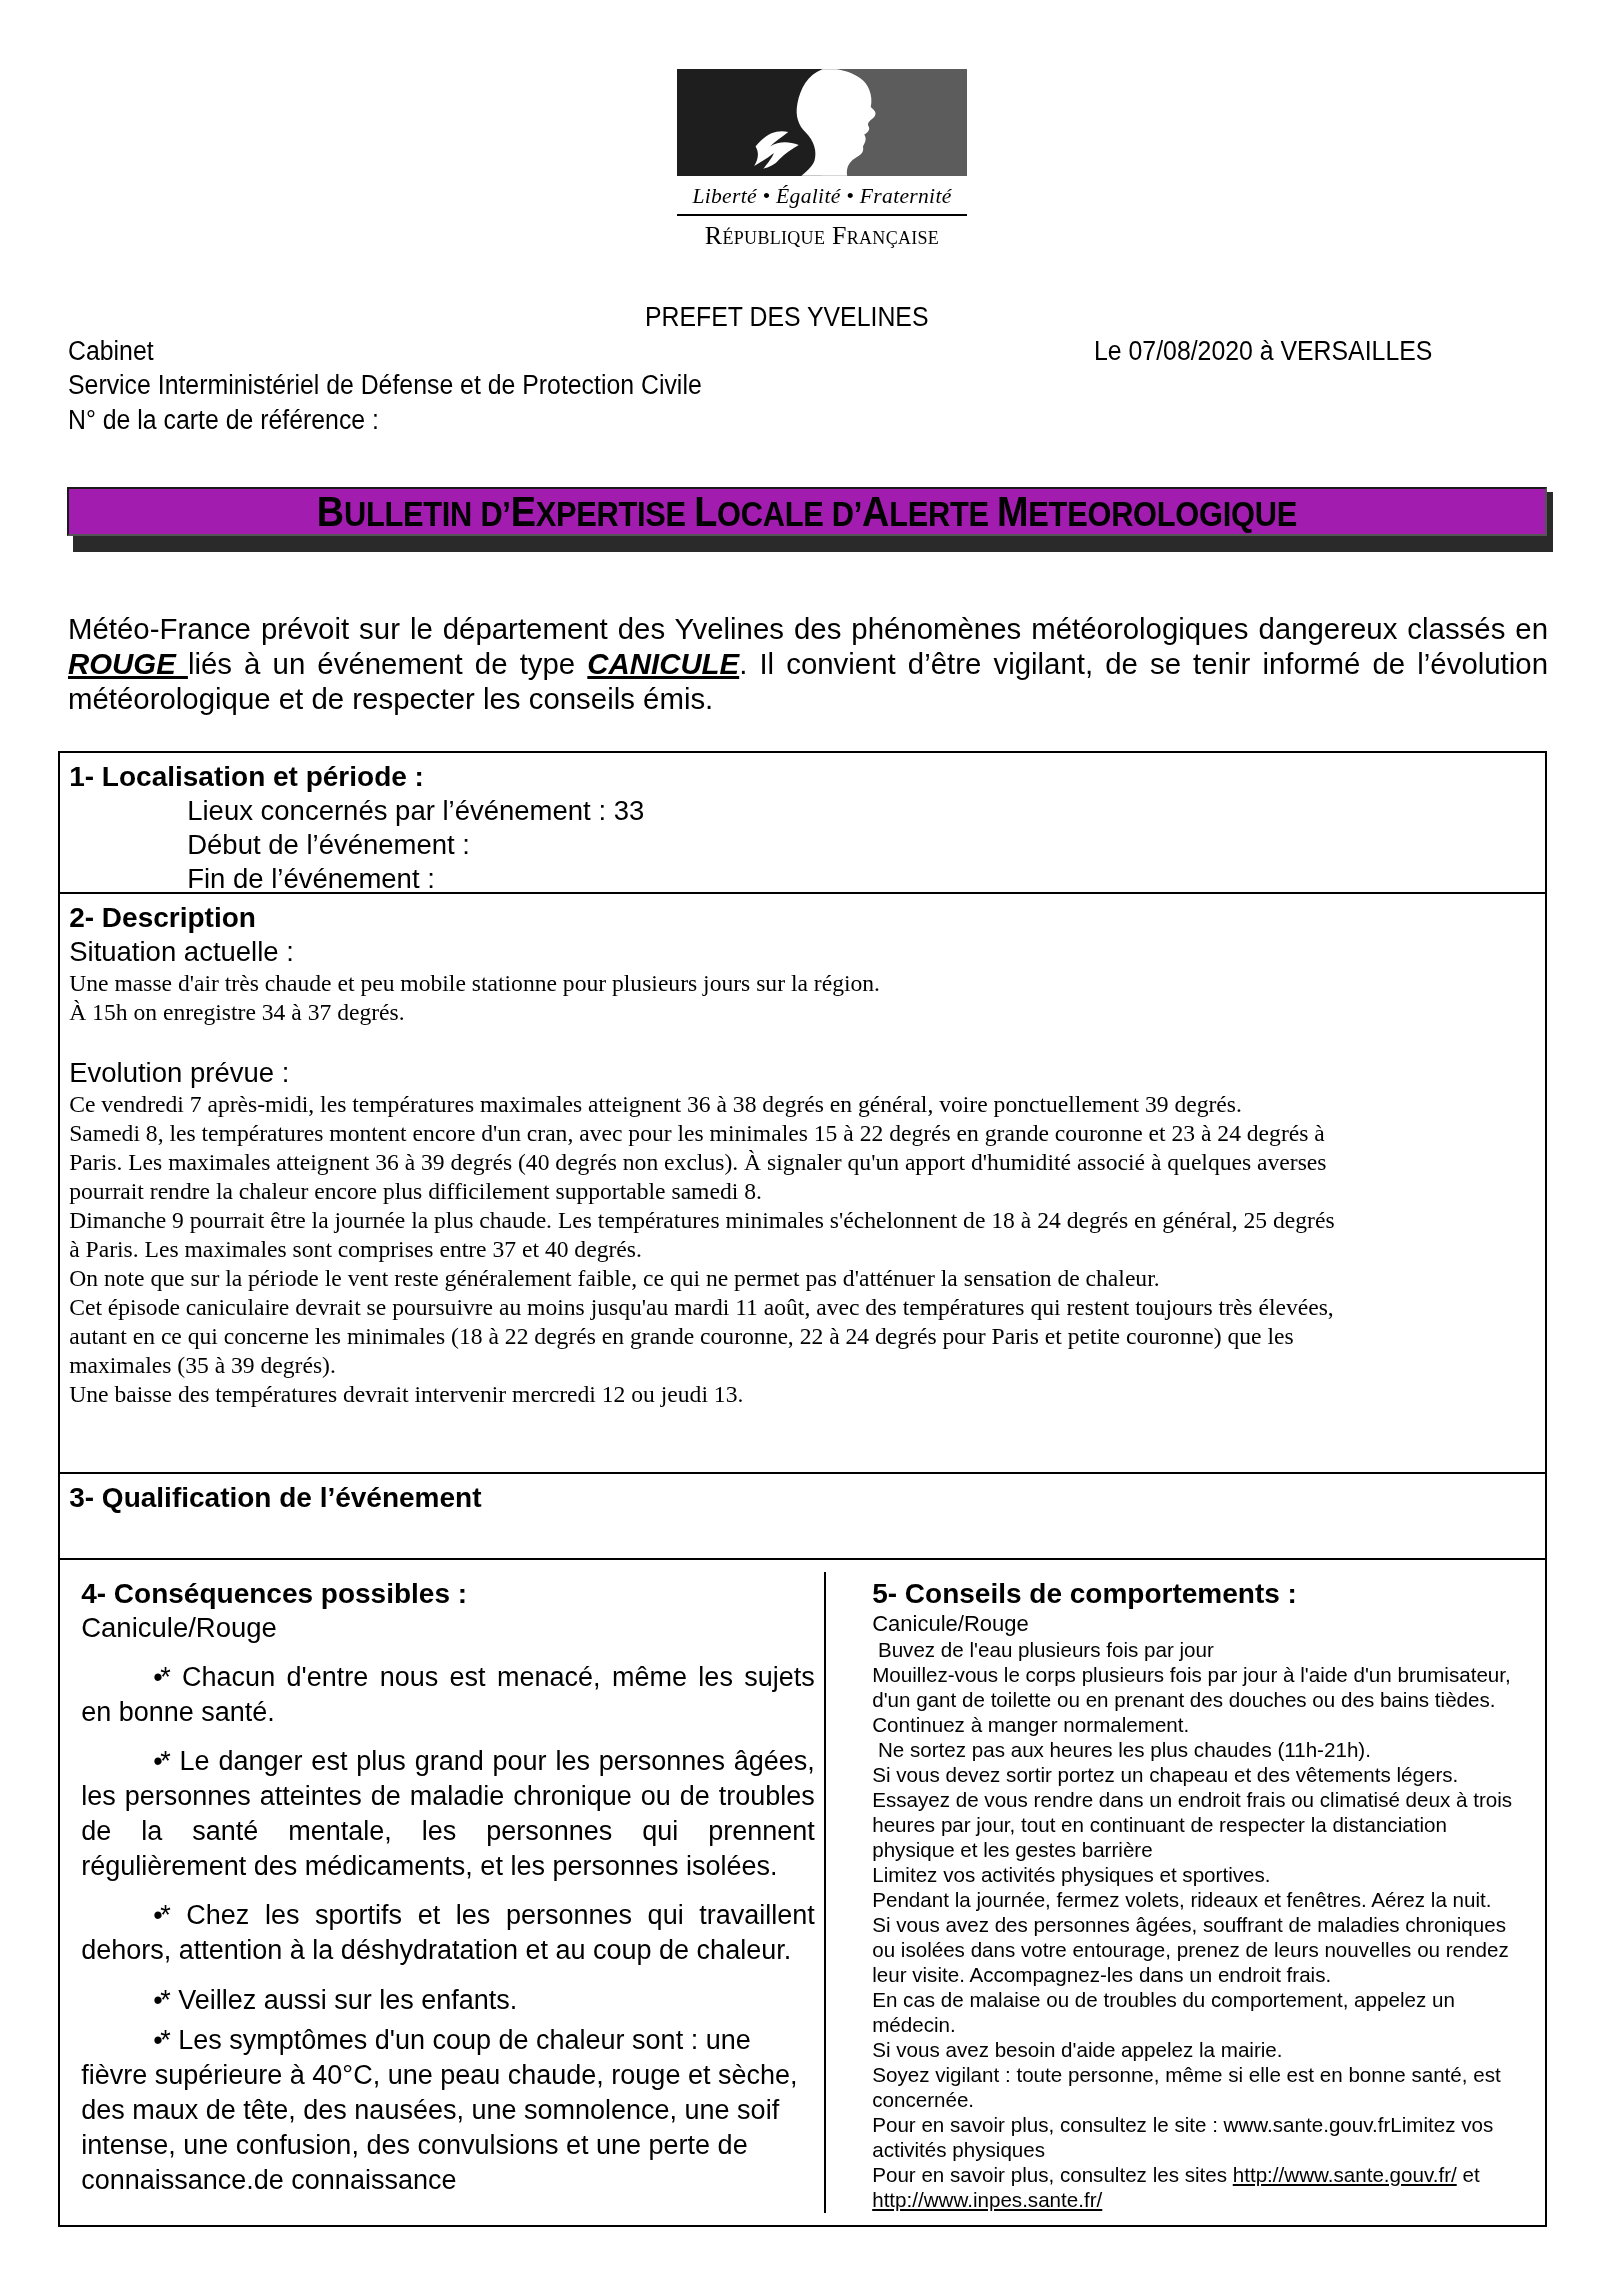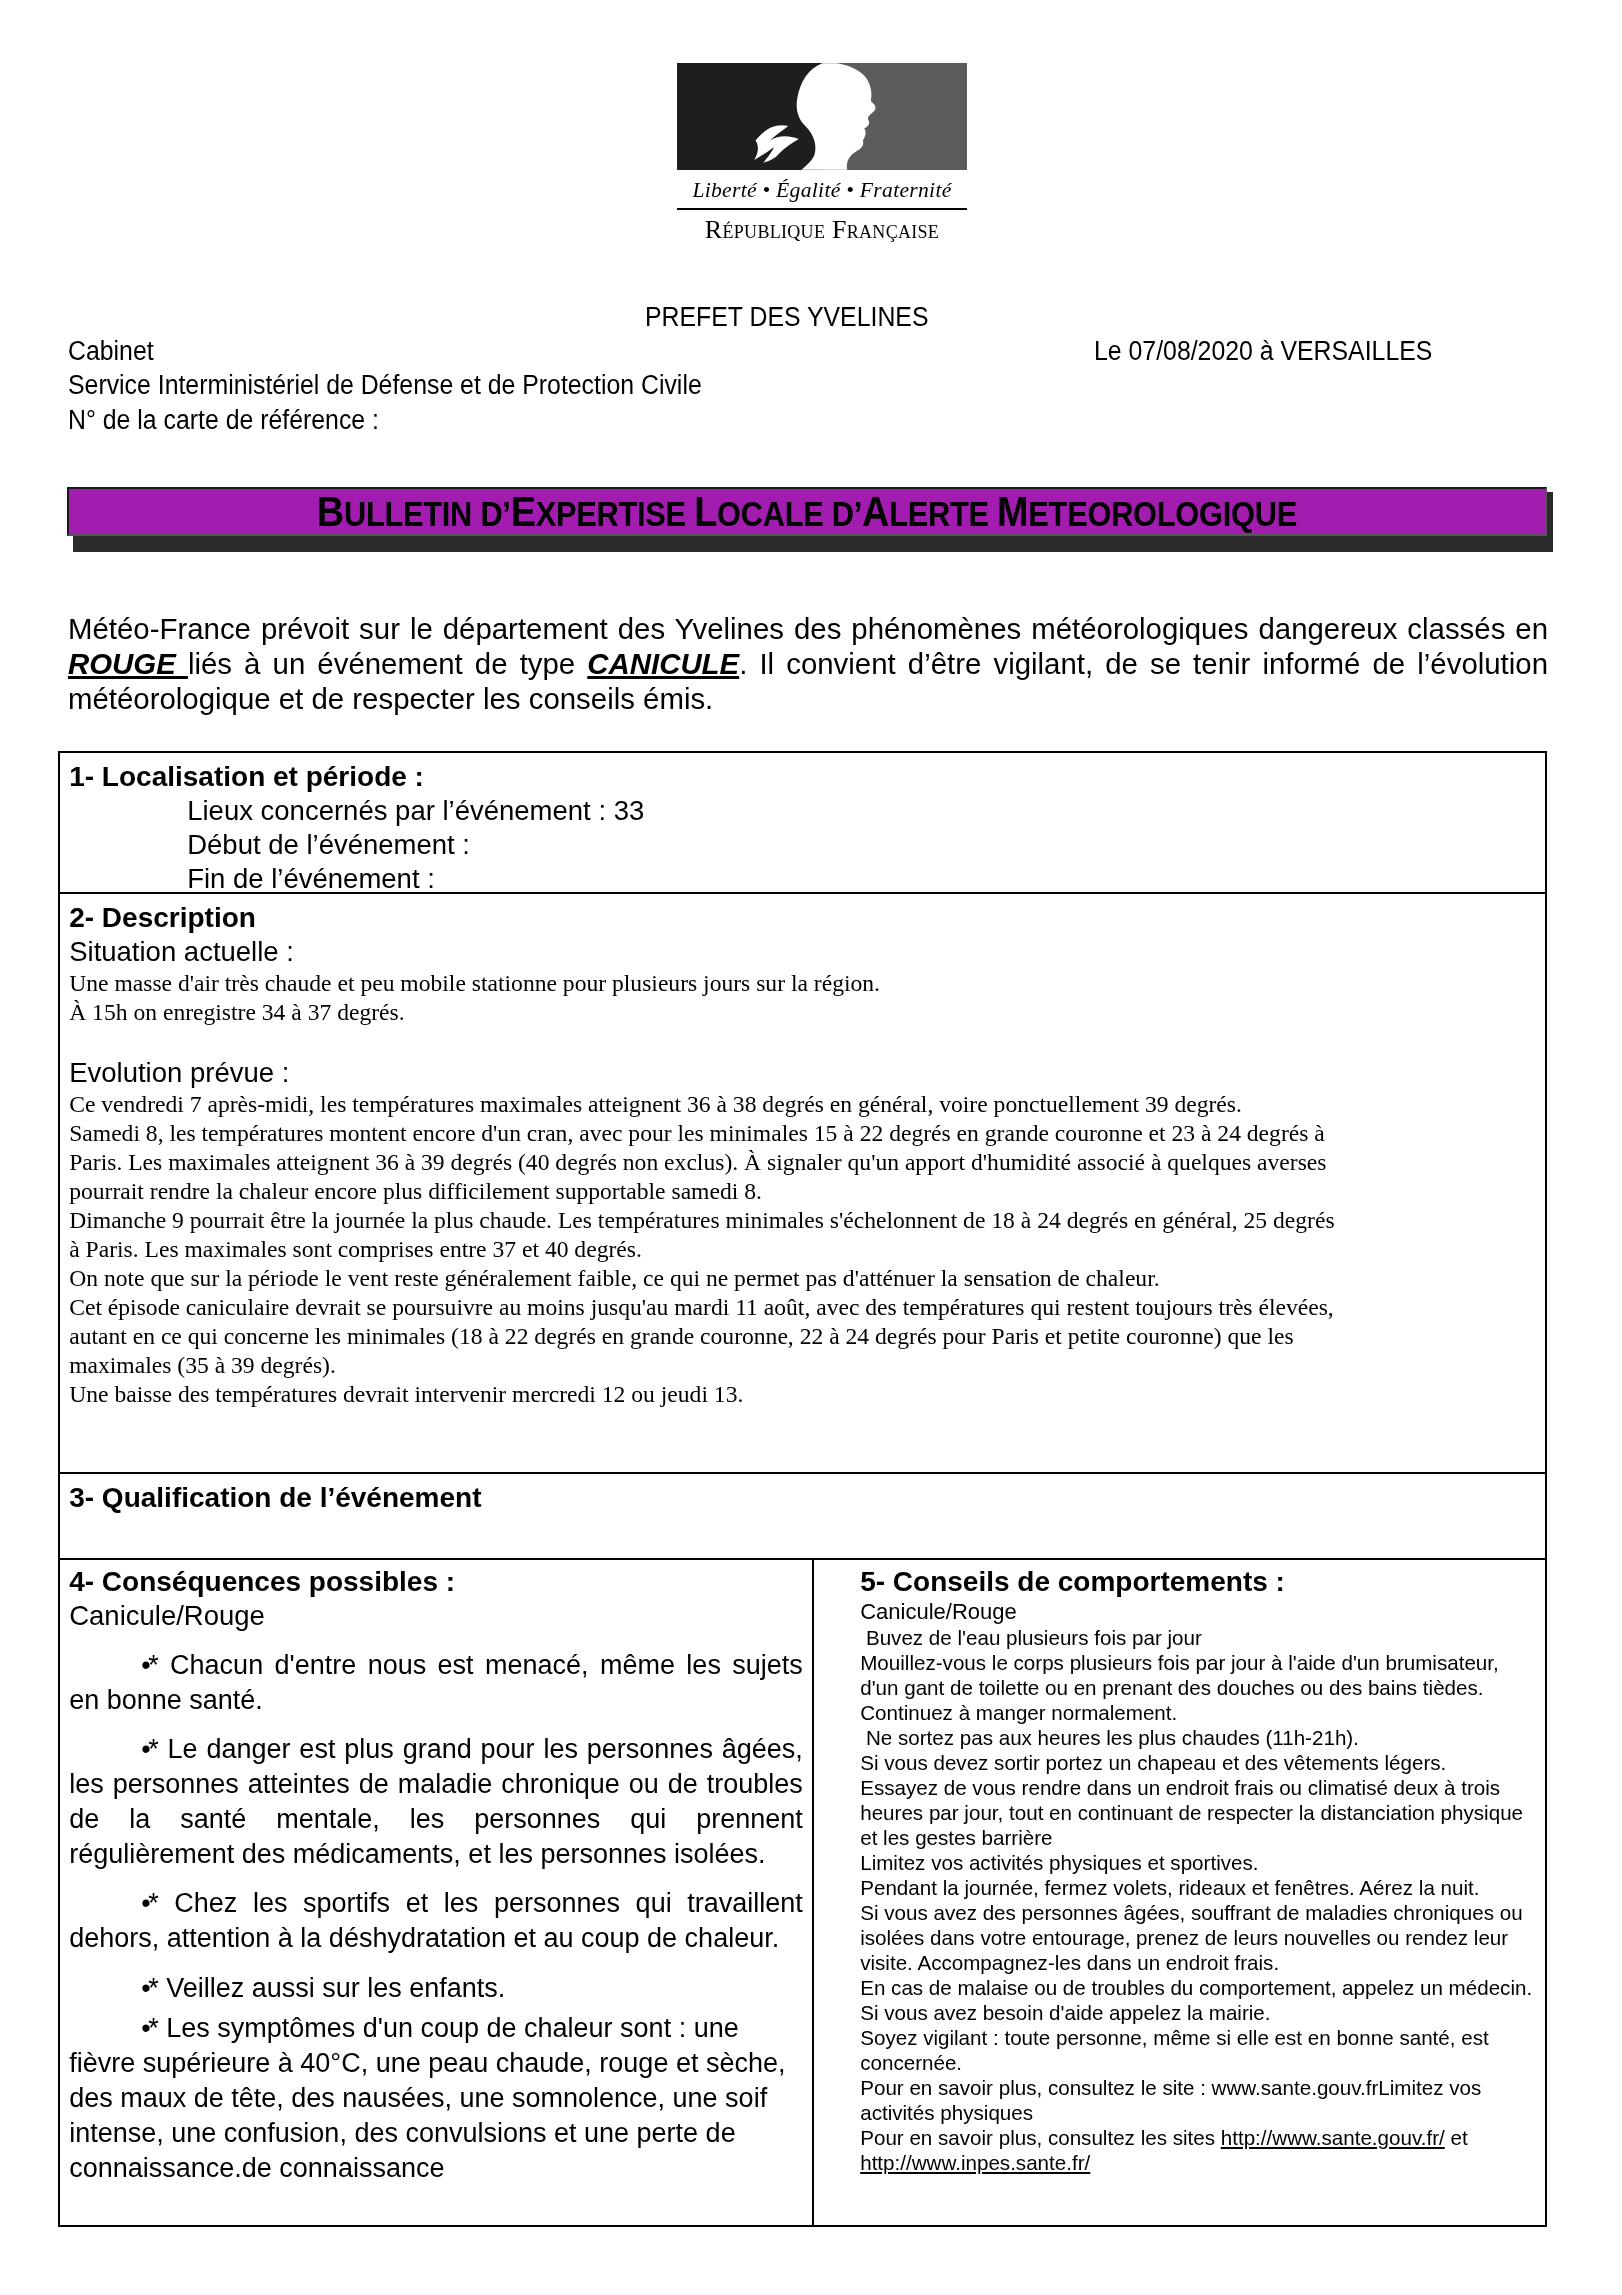--- a/index.html
+++ b/index.html
@@ -1,20 +1,20 @@
 <!DOCTYPE html>
 <html style="font-size:10.5px"><head>
   <meta charset="utf-8">
   <style>
     * { box-sizing: border-box; margin: 0; padding: 0; }
     html, body { width: 1623px; height: 2295px; background: #ffffff; overflow: hidden; }
     body { position: relative; font-family: "Liberation Sans", sans-serif; color: #000; }
 
     
-    .logo { position: absolute; left: 677px; top: 63px; width: 290px; height: 190px; }
+    .logo { position: absolute; left: 677px; top: 69px; width: 290px; height: 190px; }
     .logo-flag { position: absolute; left: 0; top: 0; width: 290px; height: 107px; display: flex; overflow: hidden; }
     .logo-flag .dark { width: 50%; height: 100%; background: #1e1e1e; }
     .logo-flag .grey { width: 50%; height: 100%; background: #5c5c5c; }
     .logo-flag svg { position: absolute; left: 0; top: 0; }
     .logo-motto { position: absolute; left: 0; top: 115px; width: 290px; text-align: center;
       font-family: "Liberation Serif", serif; font-style: italic; font-size: 21.6px; letter-spacing: 0.3px; white-space: nowrap; }
     .logo-rule { position: absolute; left: 0; top: 145px; width: 290px; height: 2px; background: #000; }
     .logo-rf { position: absolute; left: 0; top: 152px; width: 290px; text-align: center;
       font-family: "Liberation Serif", serif; font-size: 26px; font-variant: small-caps; letter-spacing: 0.3px; white-space: nowrap; }
 
@@ -117,21 +117,21 @@
     <div class="serif">Cet épisode caniculaire devrait se poursuivre au moins jusqu'au mardi 11 août, avec des températures qui restent toujours très élevées,</div>
     <div class="serif">autant en ce qui concerne les minimales (18 à 22 degrés en grande couronne, 22 à 24 degrés pour Paris et petite couronne) que les</div>
     <div class="serif">maximales (35 à 39 degrés).</div>
     <div class="serif">Une baisse des températures devrait intervenir mercredi 12 ou jeudi 13.</div>
   </div>
 
   <div class="sec sec3">
     <div class="sec-title">3- Qualification de l’événement</div>
   </div>
 
-  <div class="sec row45" style="padding:0">
+  <div class="sec row45" style="padding:12px">
     <div class="col4">
       <div class="sec-title">4- Conséquences possibles :</div>
       <div class="sans-line">Canicule/Rouge</div>
       <div class="bullet"><span class="dot">•</span><span>* Chacun d'entre nous est menacé, même les sujets en bonne santé.</span></div>
       <div class="bullet"><span class="dot">•</span><span>* Le danger est plus grand pour les personnes âgées, les personnes atteintes de maladie chronique ou de troubles de la santé mentale, les personnes qui prennent régulièrement des médicaments, et les personnes isolées.</span></div>
       <div class="bullet"><span class="dot">•</span><span>* Chez les sportifs et les personnes qui travaillent dehors, attention à la déshydratation et au coup de chaleur.</span></div>
       <div class="bullet"><span class="dot">•</span><span>* Veillez aussi sur les enfants.</span></div>
       <div class="bullet tight left"><span class="dot">•</span><span>* Les symptômes d'un coup de chaleur sont : une fièvre supérieure à 40°C, une peau chaude, rouge et sèche, des maux de tête, des nausées, une somnolence, une soif intense, une confusion, des convulsions et une perte de connaissance.de connaissance</span></div>
     </div>
     <div class="col5">

